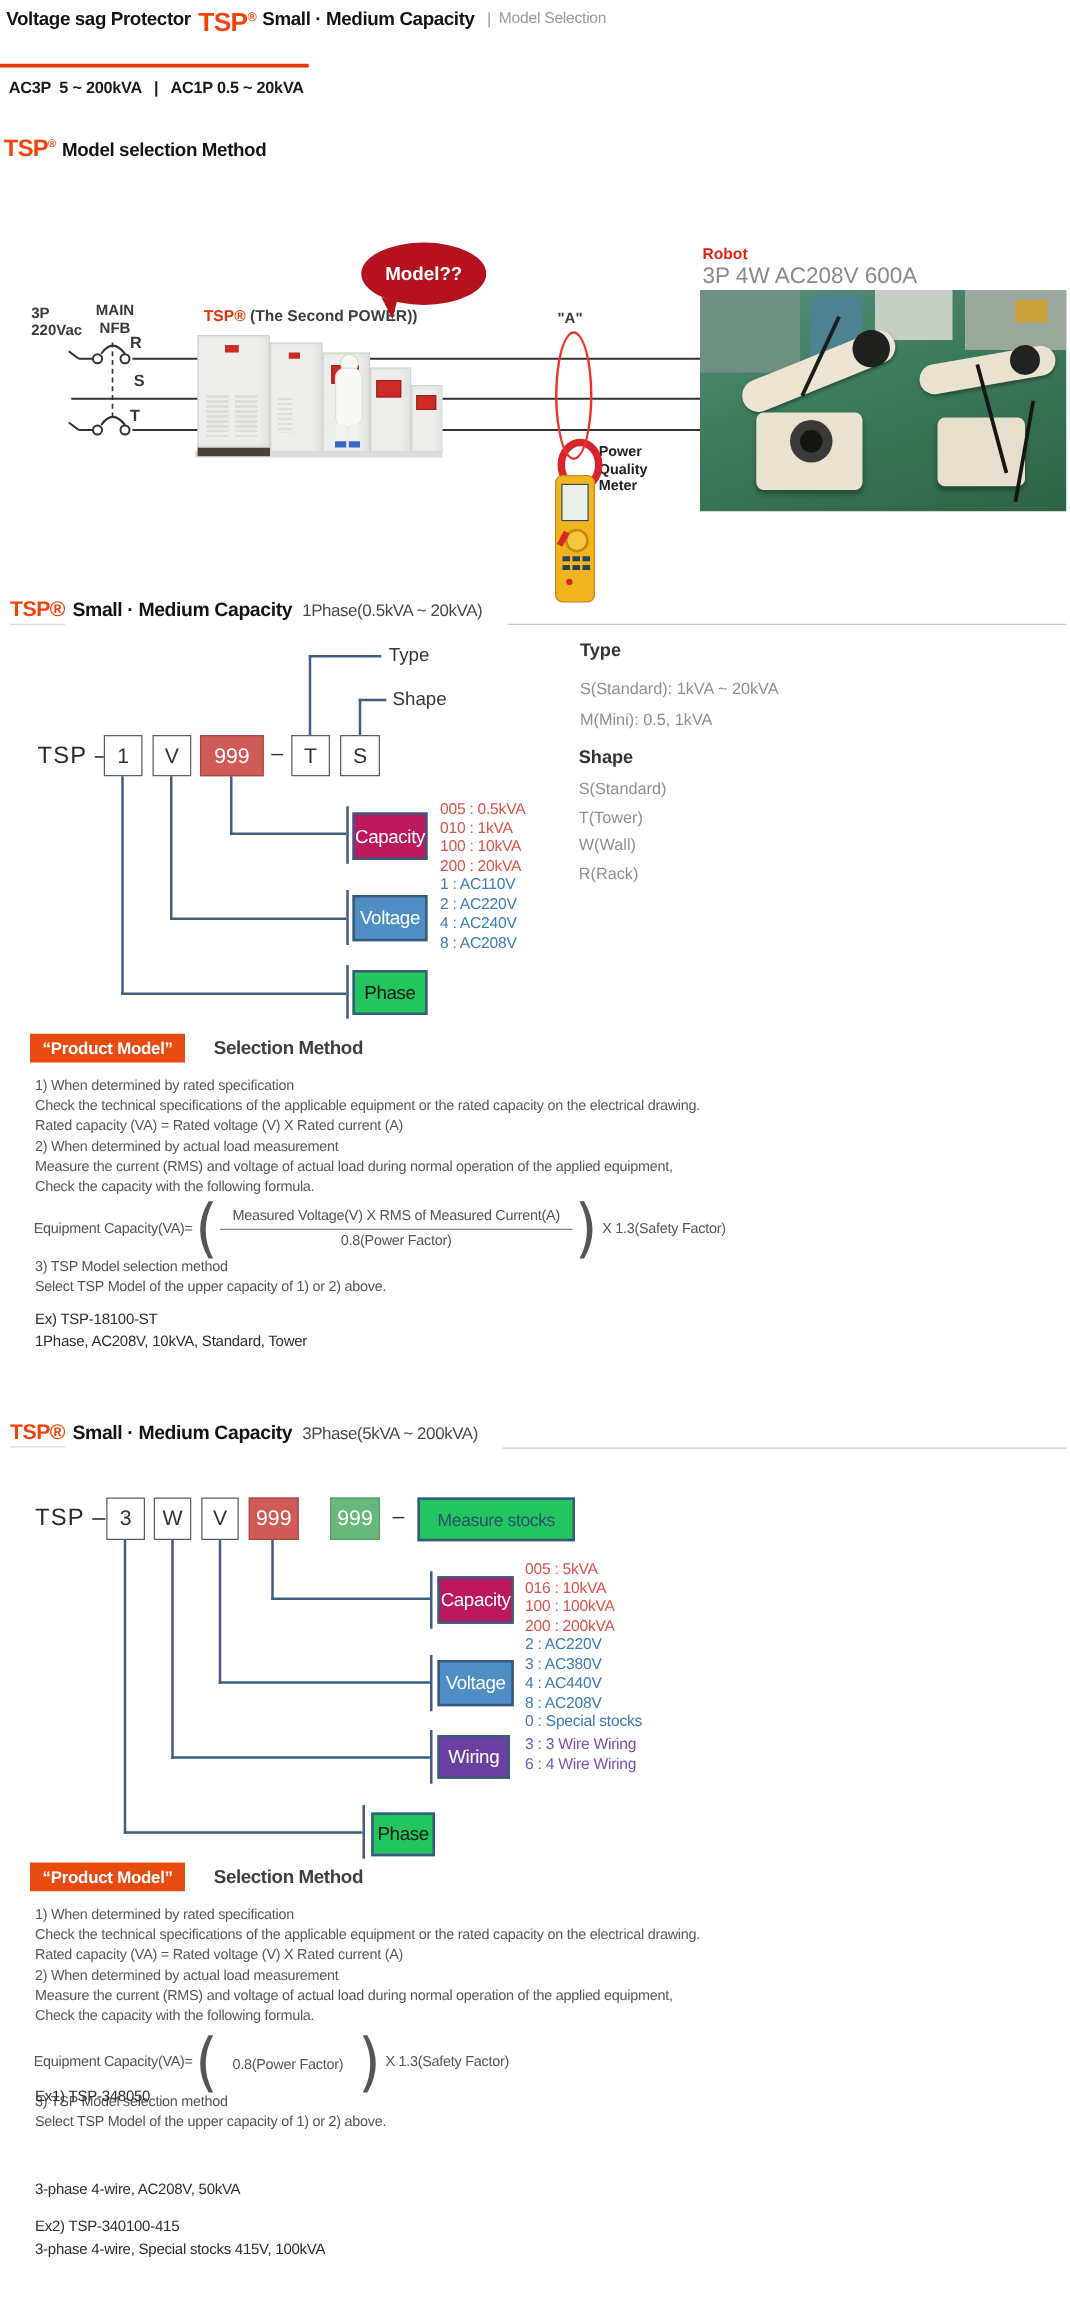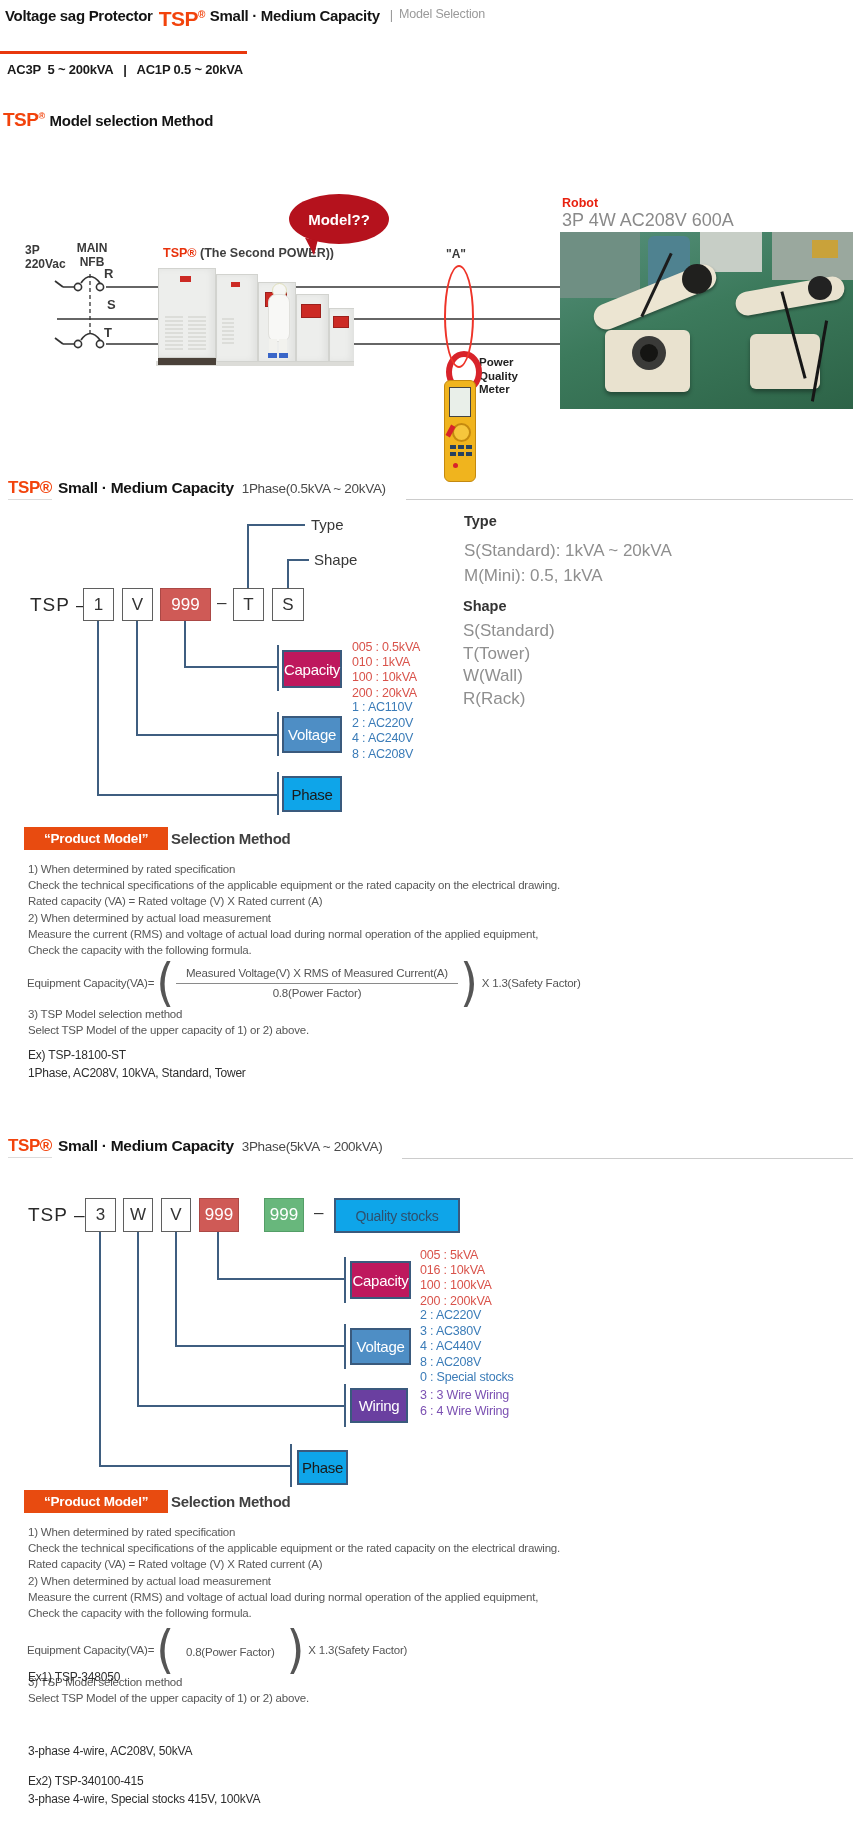--- a/index.html
+++ b/index.html
@@ -46,37 +46,37 @@
   .stitle .sub{font-size:13.5px;color:#4a4a4a;margin-left:8px;letter-spacing:-0.3px}
   .rule{position:absolute;height:1px;background:#ccc}
   
   .mpfx{position:absolute;font-size:19px;color:#2a2a2a;letter-spacing:1px}
   .mbox{position:absolute;box-sizing:border-box;border:1px solid #5f5f5f;background:#fff;color:#333;
         font-size:17px;display:flex;align-items:center;justify-content:center}
   .mbox.red{background:#cf5a56;color:#fff;border-color:#ab4845}
   .mbox.green{background:#68b77c;color:#fff;border-color:#549e67}
   .mdash{position:absolute;font-size:17px;color:#333}
   .cline{position:absolute;background:#3f5e80}
-  .cbox{position:absolute;box-sizing:border-box;border:2px solid #3a5a7d;background:#0ea5e9;color:#fff;
+  .cbox{position:absolute;box-sizing:border-box;border:2px solid #3a5a7d;background:#22c55e;color:#fff;
         font-size:15px;display:flex;align-items:center;justify-content:center;letter-spacing:-0.3px}
   .cbox.red{background:#be185d}
   .cbox.blue{background:#4e8ec5}
   .cbox.purple{background:#6a3fa0}
   .cbox.plain{color:#1a1a1a}
   .cbox.navy{color:#2e506e;font-size:14px;font-weight:500;border-width:2px}
   .ctext{position:absolute;font-size:15px;font-weight:500;color:#383838}
   .legend{position:absolute;font-size:12.5px;letter-spacing:-0.2px;white-space:nowrap}
   .legend.red{color:#d9534b;line-height:15.2px}
   .legend.blue{color:#3b7cb8;line-height:15.5px}
   .legend.purple{color:#7b50b2;line-height:15.5px}
   .panelh{position:absolute;font-size:14.5px;font-weight:600;color:#333}
-  .panel{position:absolute;font-size:17px;color:#8f8f8f;white-space:nowrap}
+  .panel{position:absolute;font-size:13px;color:#8f8f8f;white-space:nowrap}
   
   .badge{position:absolute;background:#e84b10;color:#fff;font-size:13.5px;font-weight:bold;
-         padding:4px 20px;letter-spacing:-0.2px}
+         padding:4px 10px;letter-spacing:-0.2px}
   .selhead{position:absolute;font-size:15px;font-weight:bold;color:#3f3f3f;letter-spacing:-0.3px}
   .para{position:absolute;font-size:11.5px;line-height:16.2px;color:#595959;letter-spacing:-0.2px;white-space:nowrap}
   .formula{position:absolute;display:flex;align-items:center;font-size:11.5px;color:#555;white-space:nowrap;letter-spacing:-0.2px}
   .formula .paren{font-size:46px;font-weight:normal;color:#555;line-height:0.9;transform:scaleY(1.12);
                   font-family:"DejaVu Sans",sans-serif;margin:0 2px}
   .frac{display:inline-block;text-align:center}
   .frac .num{display:block;border-bottom:1px solid #8a8a8a;padding:0 10px 4px}
   .frac .den{display:block;padding:3px 10px 0}
   .hl{color:#f4511e}
   .step{position:absolute;font-size:11.5px;color:#555;letter-spacing:-0.2px;white-space:nowrap}
@@ -304,21 +304,21 @@
   </div>
   <div class="rule" style="left:402px;top:1158px;width:451px"></div>
 
   <div class="mpfx" style="left:28px;top:1204px">TSP –</div>
   <div class="mbox" style="left:85px;top:1198px;width:31px;height:34px">3</div>
   <div class="mbox" style="left:123px;top:1198px;width:30px;height:34px">W</div>
   <div class="mbox" style="left:161px;top:1198px;width:30px;height:34px">V</div>
   <div class="mbox red" style="left:199px;top:1198px;width:40px;height:34px">999</div>
   <div class="mbox green" style="left:264px;top:1198px;width:40px;height:34px">999</div>
   <div class="mdash" style="left:314px;top:1203px">–</div>
-  <div class="cbox navy" style="left:334px;top:1198px;width:126px;height:35px">Quality stocks</div>
+  <div class="cbox navy" style="left:334px;top:1198px;width:126px;height:35px">Measure stocks</div>
 
   <div class="cline" style="left:99px;top:1232px;width:2px;height:235px"></div>
   <div class="cline" style="left:99px;top:1465px;width:191px;height:2px"></div>
   <div class="cline" style="left:137px;top:1232px;width:2px;height:175px"></div>
   <div class="cline" style="left:137px;top:1405px;width:207px;height:2px"></div>
   <div class="cline" style="left:175px;top:1232px;width:2px;height:115px"></div>
   <div class="cline" style="left:175px;top:1345px;width:169px;height:2px"></div>
   <div class="cline" style="left:217px;top:1232px;width:2px;height:48px"></div>
   <div class="cline" style="left:217px;top:1278px;width:127px;height:2px"></div>
   <div class="cline" style="left:344px;top:1257px;width:2px;height:46px"></div>

